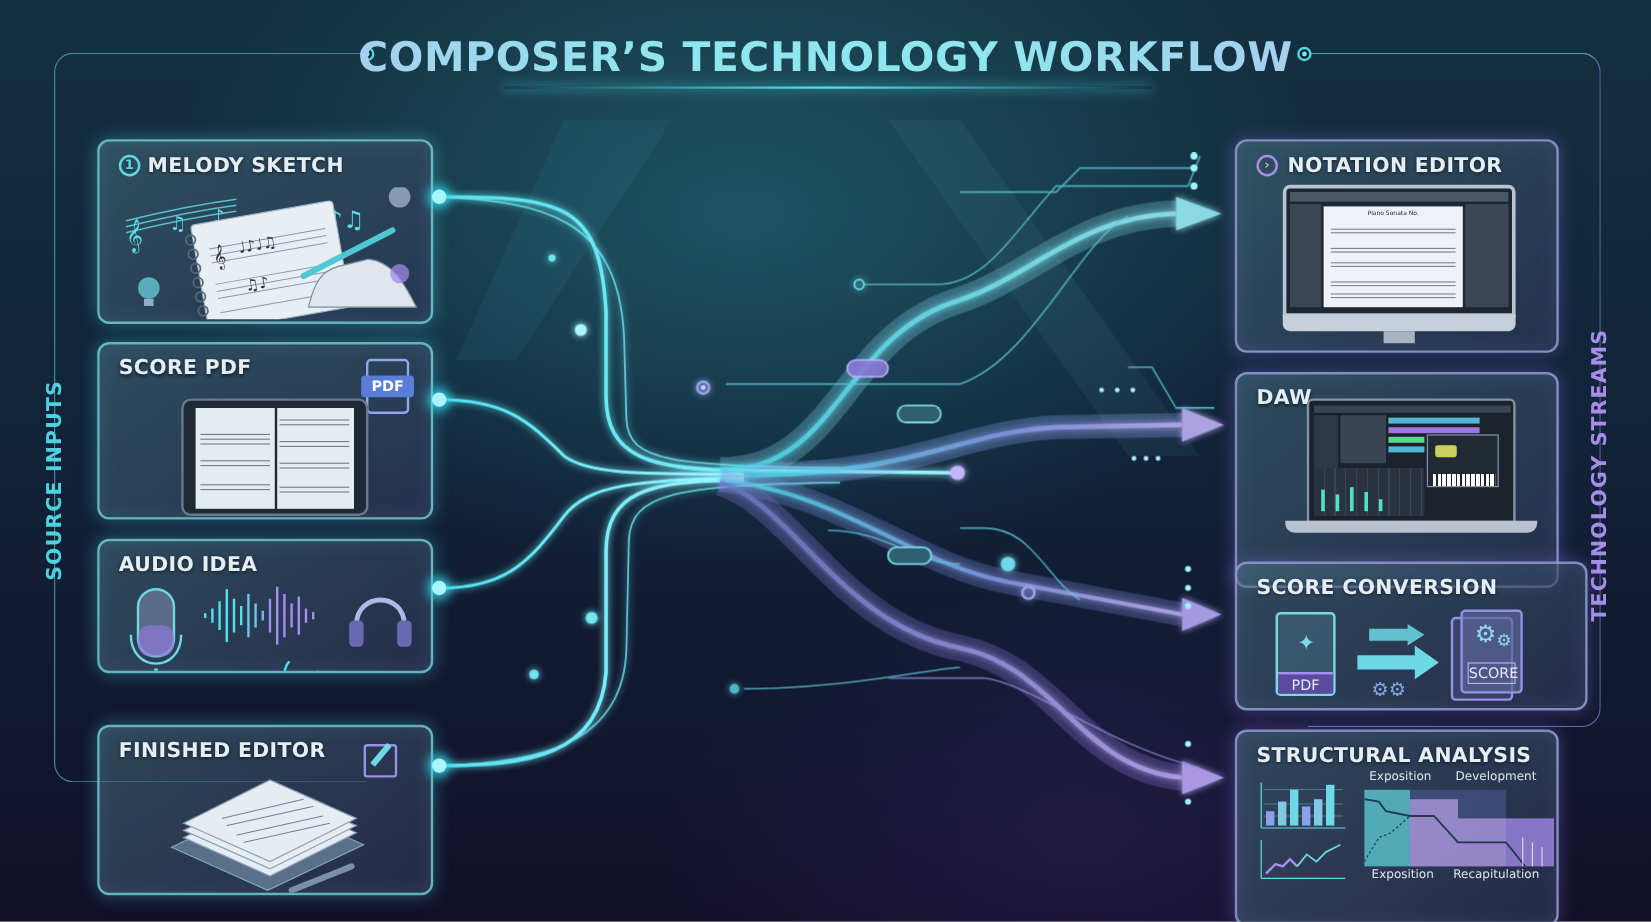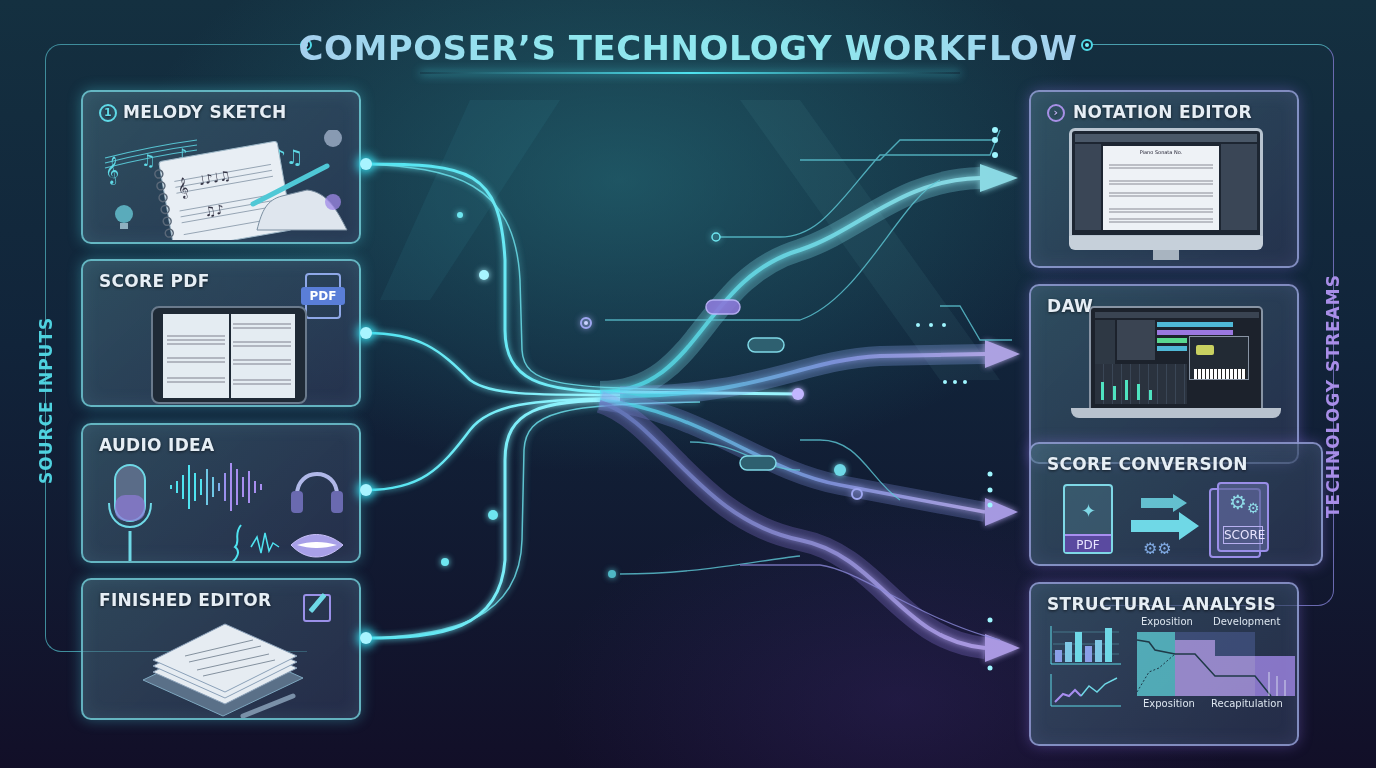--- a/index.html
+++ b/index.html
@@ -43,20 +43,21 @@
   }
 
   
   .card {
     position: absolute;
     border-radius: 10px;
     border: 2px solid rgba(120,220,230,0.75);
     background: linear-gradient(135deg, rgba(70,110,125,0.55), rgba(45,55,85,0.7));
     box-shadow: 0 0 14px rgba(80,220,235,0.35), inset 0 0 18px rgba(120,200,220,0.12);
     overflow: hidden;
+    margin-top: 26px;
   }
   .card.right { border-color: rgba(160,170,230,0.75); box-shadow: 0 0 14px rgba(150,120,240,0.35), inset 0 0 18px rgba(150,160,230,0.12); }
   .card-title {
     position: absolute; left: 16px; top: 10px;
     font-size: 17px; font-weight: bold; color: #e6eef5; letter-spacing: 0.3px;
     text-shadow: 0 1px 3px rgba(0,0,0,0.6);
     white-space: nowrap;
   }
   .badge-num {
     display: inline-block; width: 18px; height: 18px; border-radius: 50%;
@@ -264,21 +265,21 @@
         <line x1="70" y1="46" x2="128" y2="46"></line>
           <line x1="70" y1="50" x2="128" y2="50"></line>
         <line x1="70" y1="66" x2="128" y2="66"></line>
           <line x1="70" y1="70" x2="128" y2="70"></line>
       </g>
     </svg>
   </div>
 </div>
 <div class="connector" style="left:360px; top:327px;"></div>
 
-<div class="card" style="left:81px; top:423px; width:280px; height:140px;">
+<div class="card" style="left:81px; top:423px; width:280px; height:112px;">
   <div class="card-title">AUDIO IDEA</div>
   <svg class="abs" style="left:18px; top:30px;" width="250" height="110">
     <rect x="14" y="10" width="30" height="56" rx="15" fill="#5a6c88" stroke="#6fd8e6" stroke-width="2"></rect>
     <rect x="14" y="40" width="30" height="26" rx="10" fill="#8e7ad8" opacity="0.7"></rect>
     <path d="M8,48 C8,80 50,80 50,48" fill="none" stroke="#6fd8e6" stroke-width="2"></path>
     <line x1="29" y1="76" x2="29" y2="108" stroke="#6fd8e6" stroke-width="3"></line>
 
     <g stroke-width="2">
       <line x1="70" y1="30" x2="70" y2="34" stroke="#4fe3f0"></line>
         <line x1="76" y1="26" x2="76" y2="38" stroke="#4fe3f0"></line>

